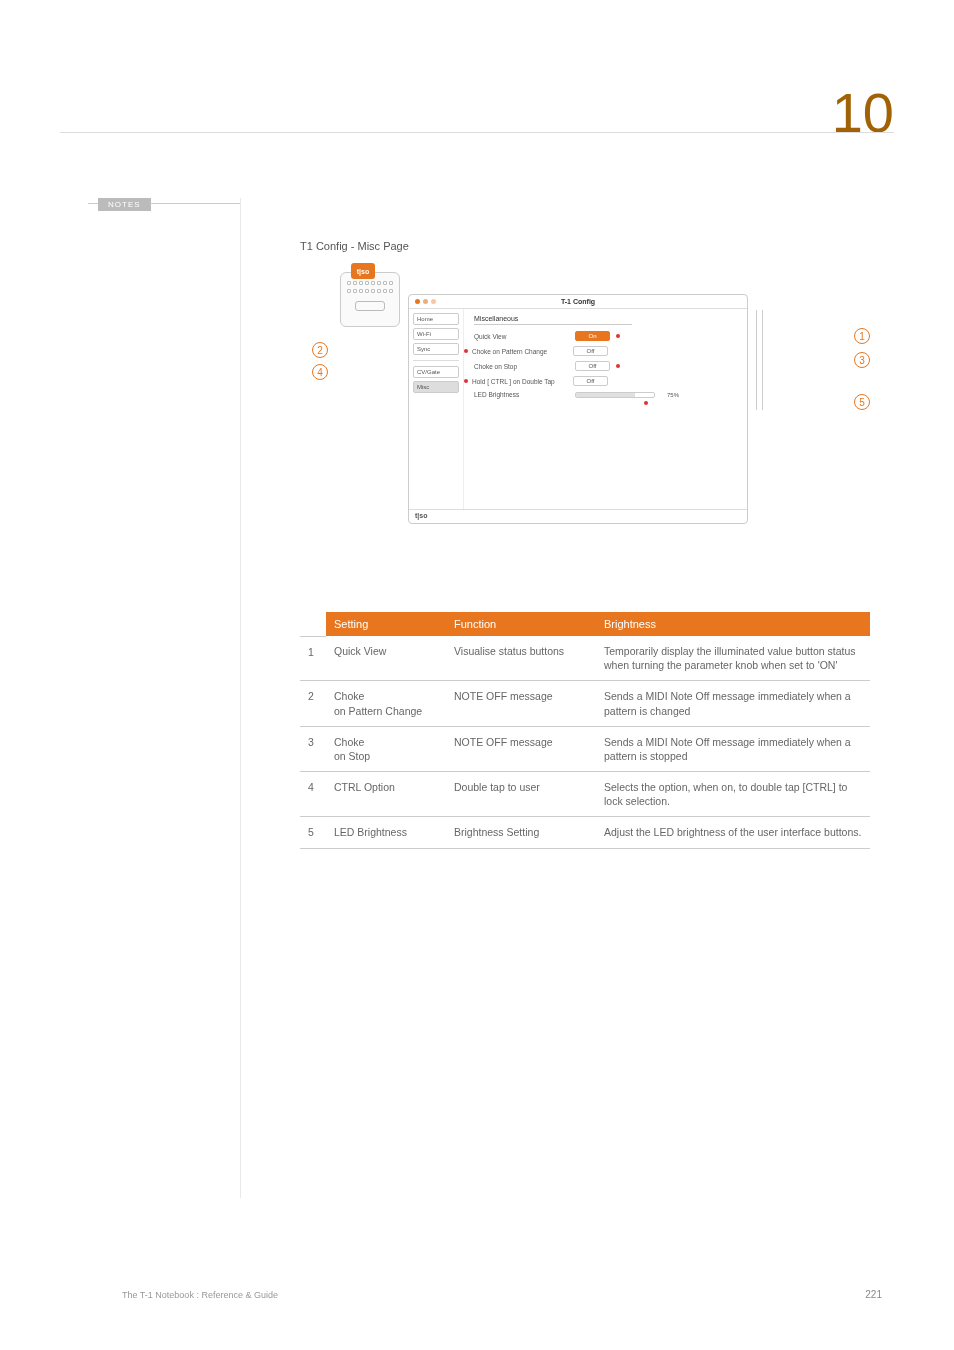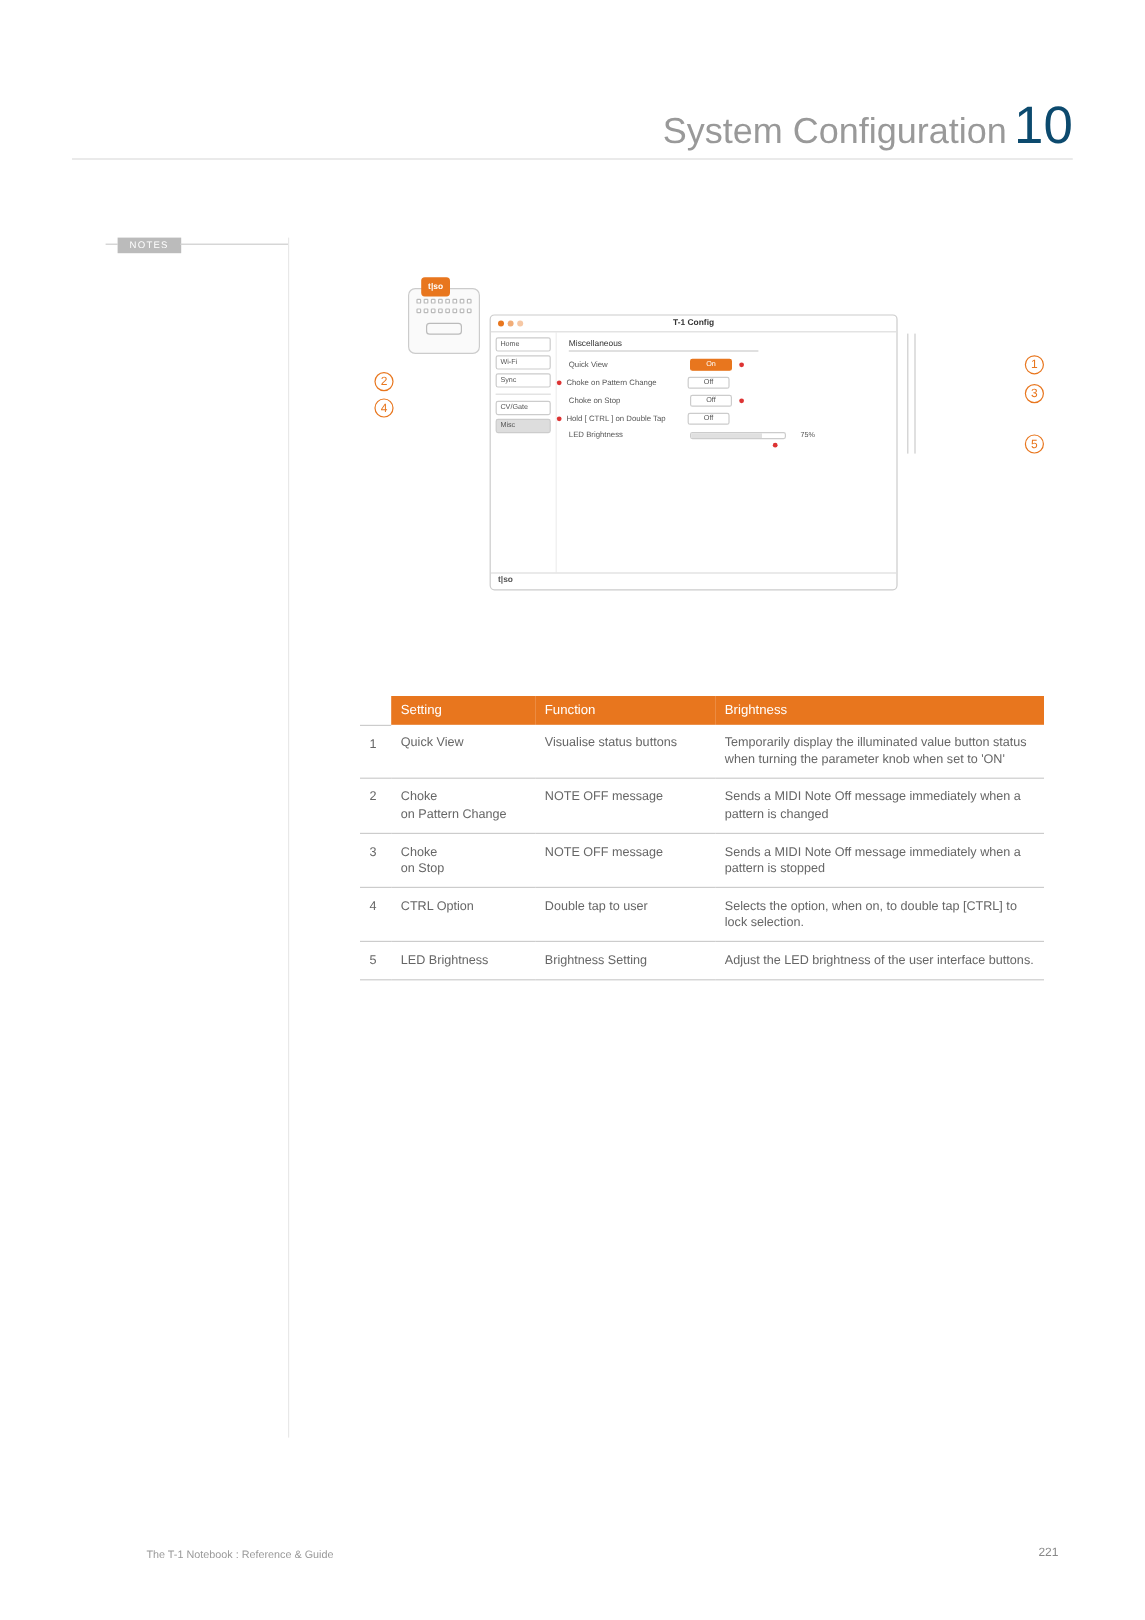--- a/index.html
+++ b/index.html
@@ -13,21 +13,21 @@
   }
   .header {
     position: absolute;
     top: 80px;
     right: 60px;
     display: flex;
     align-items: baseline;
     gap: 6px;
   }
   .header-title { font-size: 30px; color: #999; font-weight: 300; }
-  .header-num { font-size: 44px; color: #0c4a6e; font-weight: 300; }
+  .header-num { font-size: 56px; color: #a16207; font-weight: 300; }
   .hr-line { position: absolute; top: 132px; left: 60px; right: 60px; border-top: 1px solid #ddd; }
 
   .notes-tab {
     position: absolute;
     top: 198px;
     left: 98px;
     background: #bbb;
     color: #fff;
     font-size: 8px;
     font-weight: normal;
@@ -110,31 +110,31 @@
   .table td:nth-child(2) { width:120px; }
   .table td:nth-child(3) { width:150px; }
 
   .footer-left { position:absolute; bottom:50px; left:88px; font-size:9px; color:#999;margin-left:34px; }
   .footer-right { position:absolute; bottom:50px; right:72px; font-size:10px; color:#888; }
 </style>
 </head>
 <body>
 
 <div class="header">
-  <span class="header-title">System Configuration</span>
   <span class="header-num">10</span>
 </div>
 <div class="hr-line"></div>
 
 <div class="notes-line-l"></div>
 <div class="notes-tab">NOTES</div>
 <div class="notes-line-r"></div>
 <div class="notes-vline"></div>
 
 <div class="content">
+  <div class="section-title">T1 Config - Misc Page</div>
 
   <div class="diagram">
 
     <div class="hw-unit">
       <div class="hw-badge">t|so</div>
       <div class="hw-row r1">
           <div class="hw-dot"></div>
           <div class="hw-dot"></div>
           <div class="hw-dot"></div>
           <div class="hw-dot"></div>

